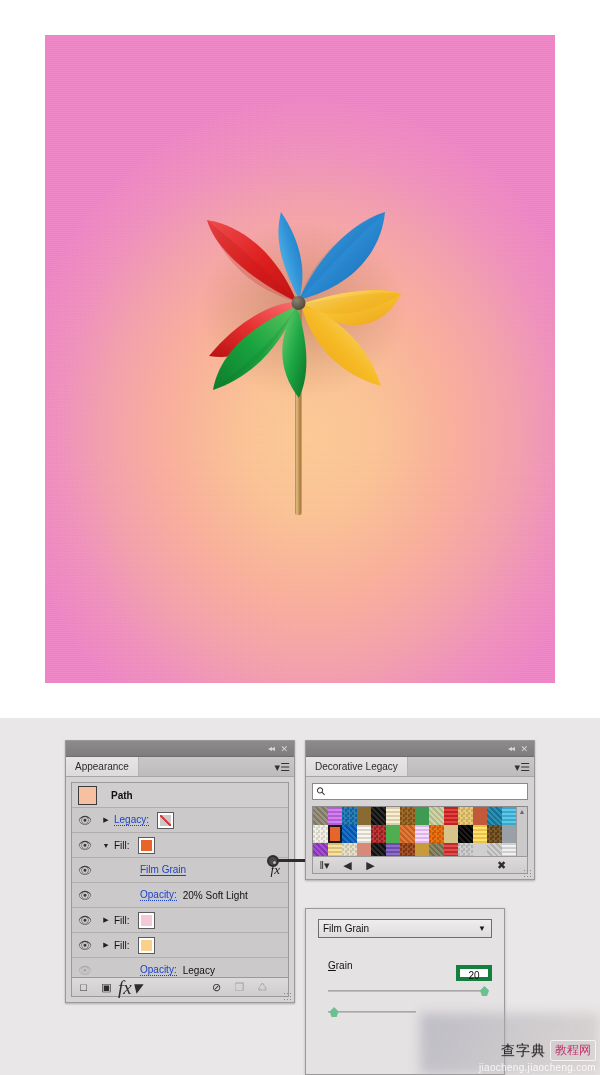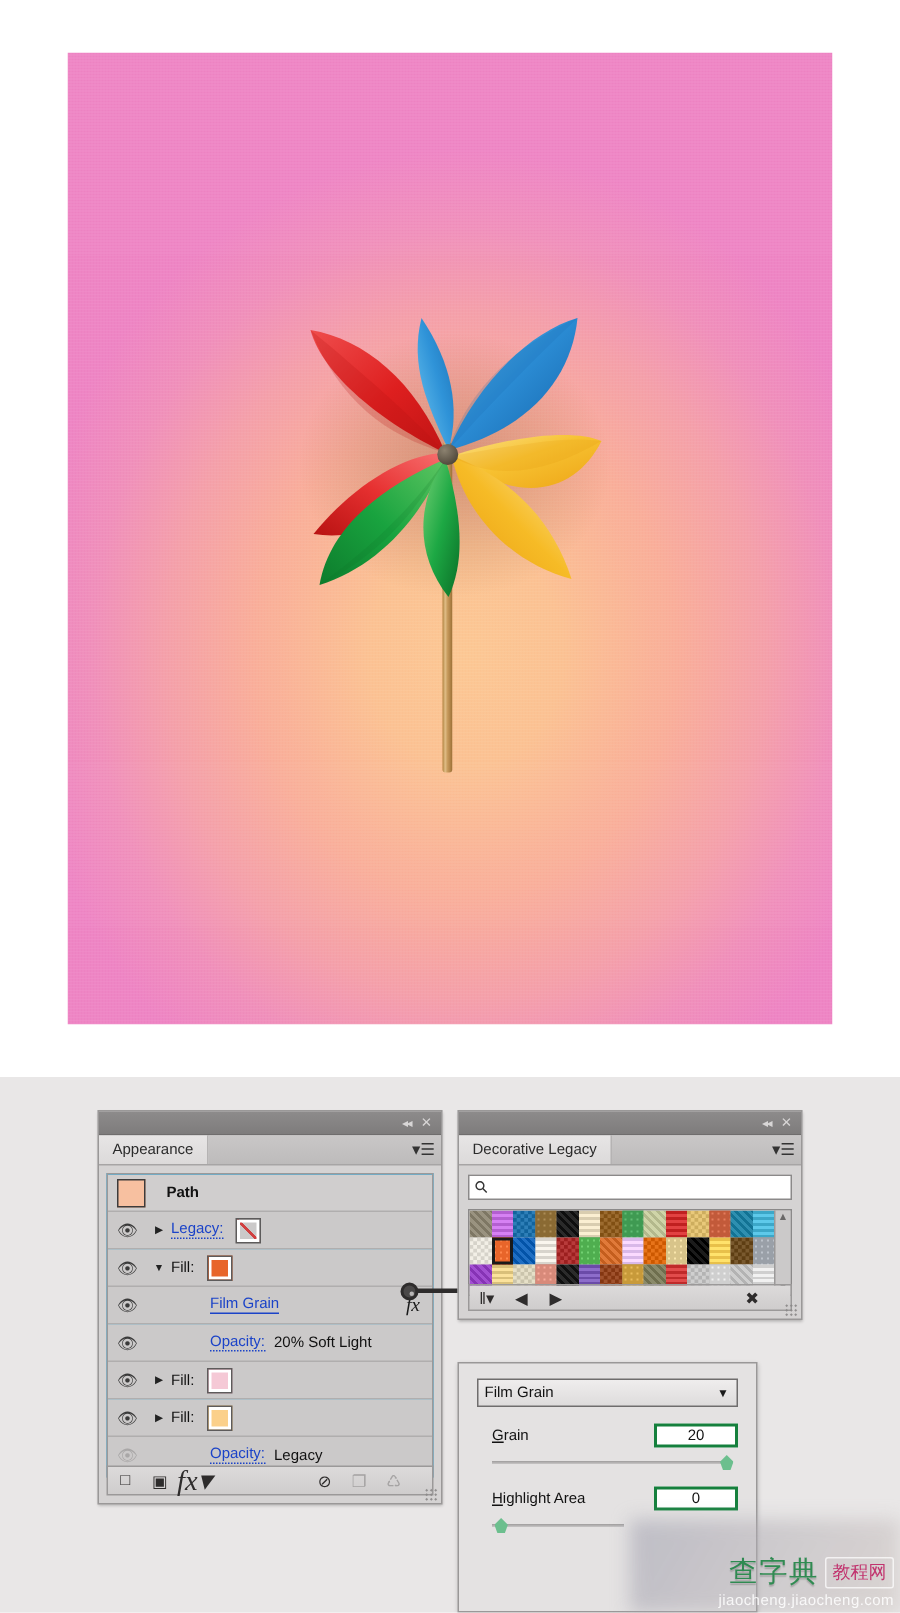--- a/index.html
+++ b/index.html
@@ -84,21 +84,21 @@
   .panel-menu{
     position:absolute; right:4px; top:3px;
     width:16px; height:14px;
     font-size:11px; color:#333; line-height:14px; text-align:right;
     cursor:pointer;
   }
 
   
   #appearance-panel{ left:65px; top:22px; width:230px; height:263px; }
   .ap-body{
-    margin:5px; background:#0ea5e9;
+    margin:5px; background:#1d4ed8;
     border:1px solid #9b9999;
     height:203px; overflow:hidden;
   }
   .ap-row{
     height:25px; display:flex; align-items:center;
     border-bottom:1px solid #b0aeae;
     background:#cbc9c9;
     position:relative;
   }
   .ap-row.head{ background:#d0cece; }
@@ -220,23 +220,24 @@
     border:1px solid #6f6d6d;
     display:flex; align-items:center; padding:0 4px;
     font-size:10px; color:#111; position:relative; cursor:pointer;
   }
   .fd-select .caret{ position:absolute; right:5px; font-size:8px; color:#1a1a1a; }
   .fd-field{ margin:11px 12px 0 22px; }
   .fd-row{ display:flex; align-items:center; justify-content:space-between; }
   .fd-lbl{ font-size:10px; color:#111; }
   .fd-lbl u{ text-decoration:underline; }
   .fd-num{
-    width:56px; height:16px; background:#fff; border:2px solid #15803d;
+    width:36px; height:16px; background:#fff; border:4px solid #15803d;
     font-size:10px; color:#111; text-align:center; line-height:14px;
     font-family:"Liberation Sans", sans-serif;
+    margin-top:16px;
   }
   .fd-slider{
     position:relative; height:10px; margin-top:5px; margin-right:4px;
   }
   .fd-track{
     position:absolute; left:0; right:0; top:4px; height:2px;
     background:linear-gradient(#9e9c9c,#c8c6c6);
   }
   .fd-knob{
     position:absolute; top:0; width:9px; height:10px;
@@ -246,21 +247,21 @@
   }
 
   
   #watermark{
     position:absolute; right:4px; bottom:2px;
     text-align:right; pointer-events:none;
     opacity:.85;
   }
   #watermark .wm-top{ display:flex; align-items:center; justify-content:flex-end; gap:4px; }
   #watermark .wm-cn{
-    font-size:19px; color:#15803d; letter-spacing:1px;
+    font-size:14px; color:#000000; letter-spacing:1px;
     font-family:"DejaVu Sans", sans-serif;
     text-shadow:0 1px 1px rgba(0,0,0,.25);
   }
   #watermark .wm-box{
     font-size:12px; color:#be185d; padding:1px 4px;
     border:1px solid rgba(255,255,255,.85); border-radius:2px;
     font-family:"DejaVu Sans", sans-serif;
   }
   #watermark .wm-url{
     font-size:10px; color:#ffffff; letter-spacing:.3px; margin-top:1px;
@@ -554,24 +555,20 @@
         <span class="fd-lbl"><u>G</u><span></span>rain</span>
         <span class="fd-num">20</span>
       </div>
       <div class="fd-slider">
         <div class="fd-track"></div>
         <div class="fd-knob" style="left:95%;"></div>
       </div>
     </div>
 
     <div class="fd-field">
-      <div class="fd-row">
-        <span class="fd-lbl"><u>H</u>ighlight Area</span>
-        <span class="fd-num">0</span>
-      </div>
       <div class="fd-slider">
         <div class="fd-track" style="right:45%;"></div>
         <div class="fd-knob" style="left:1%;"></div>
       </div>
     </div>
 
   </div>
 
   <div id="wm-blur"></div>
   <div id="watermark">

